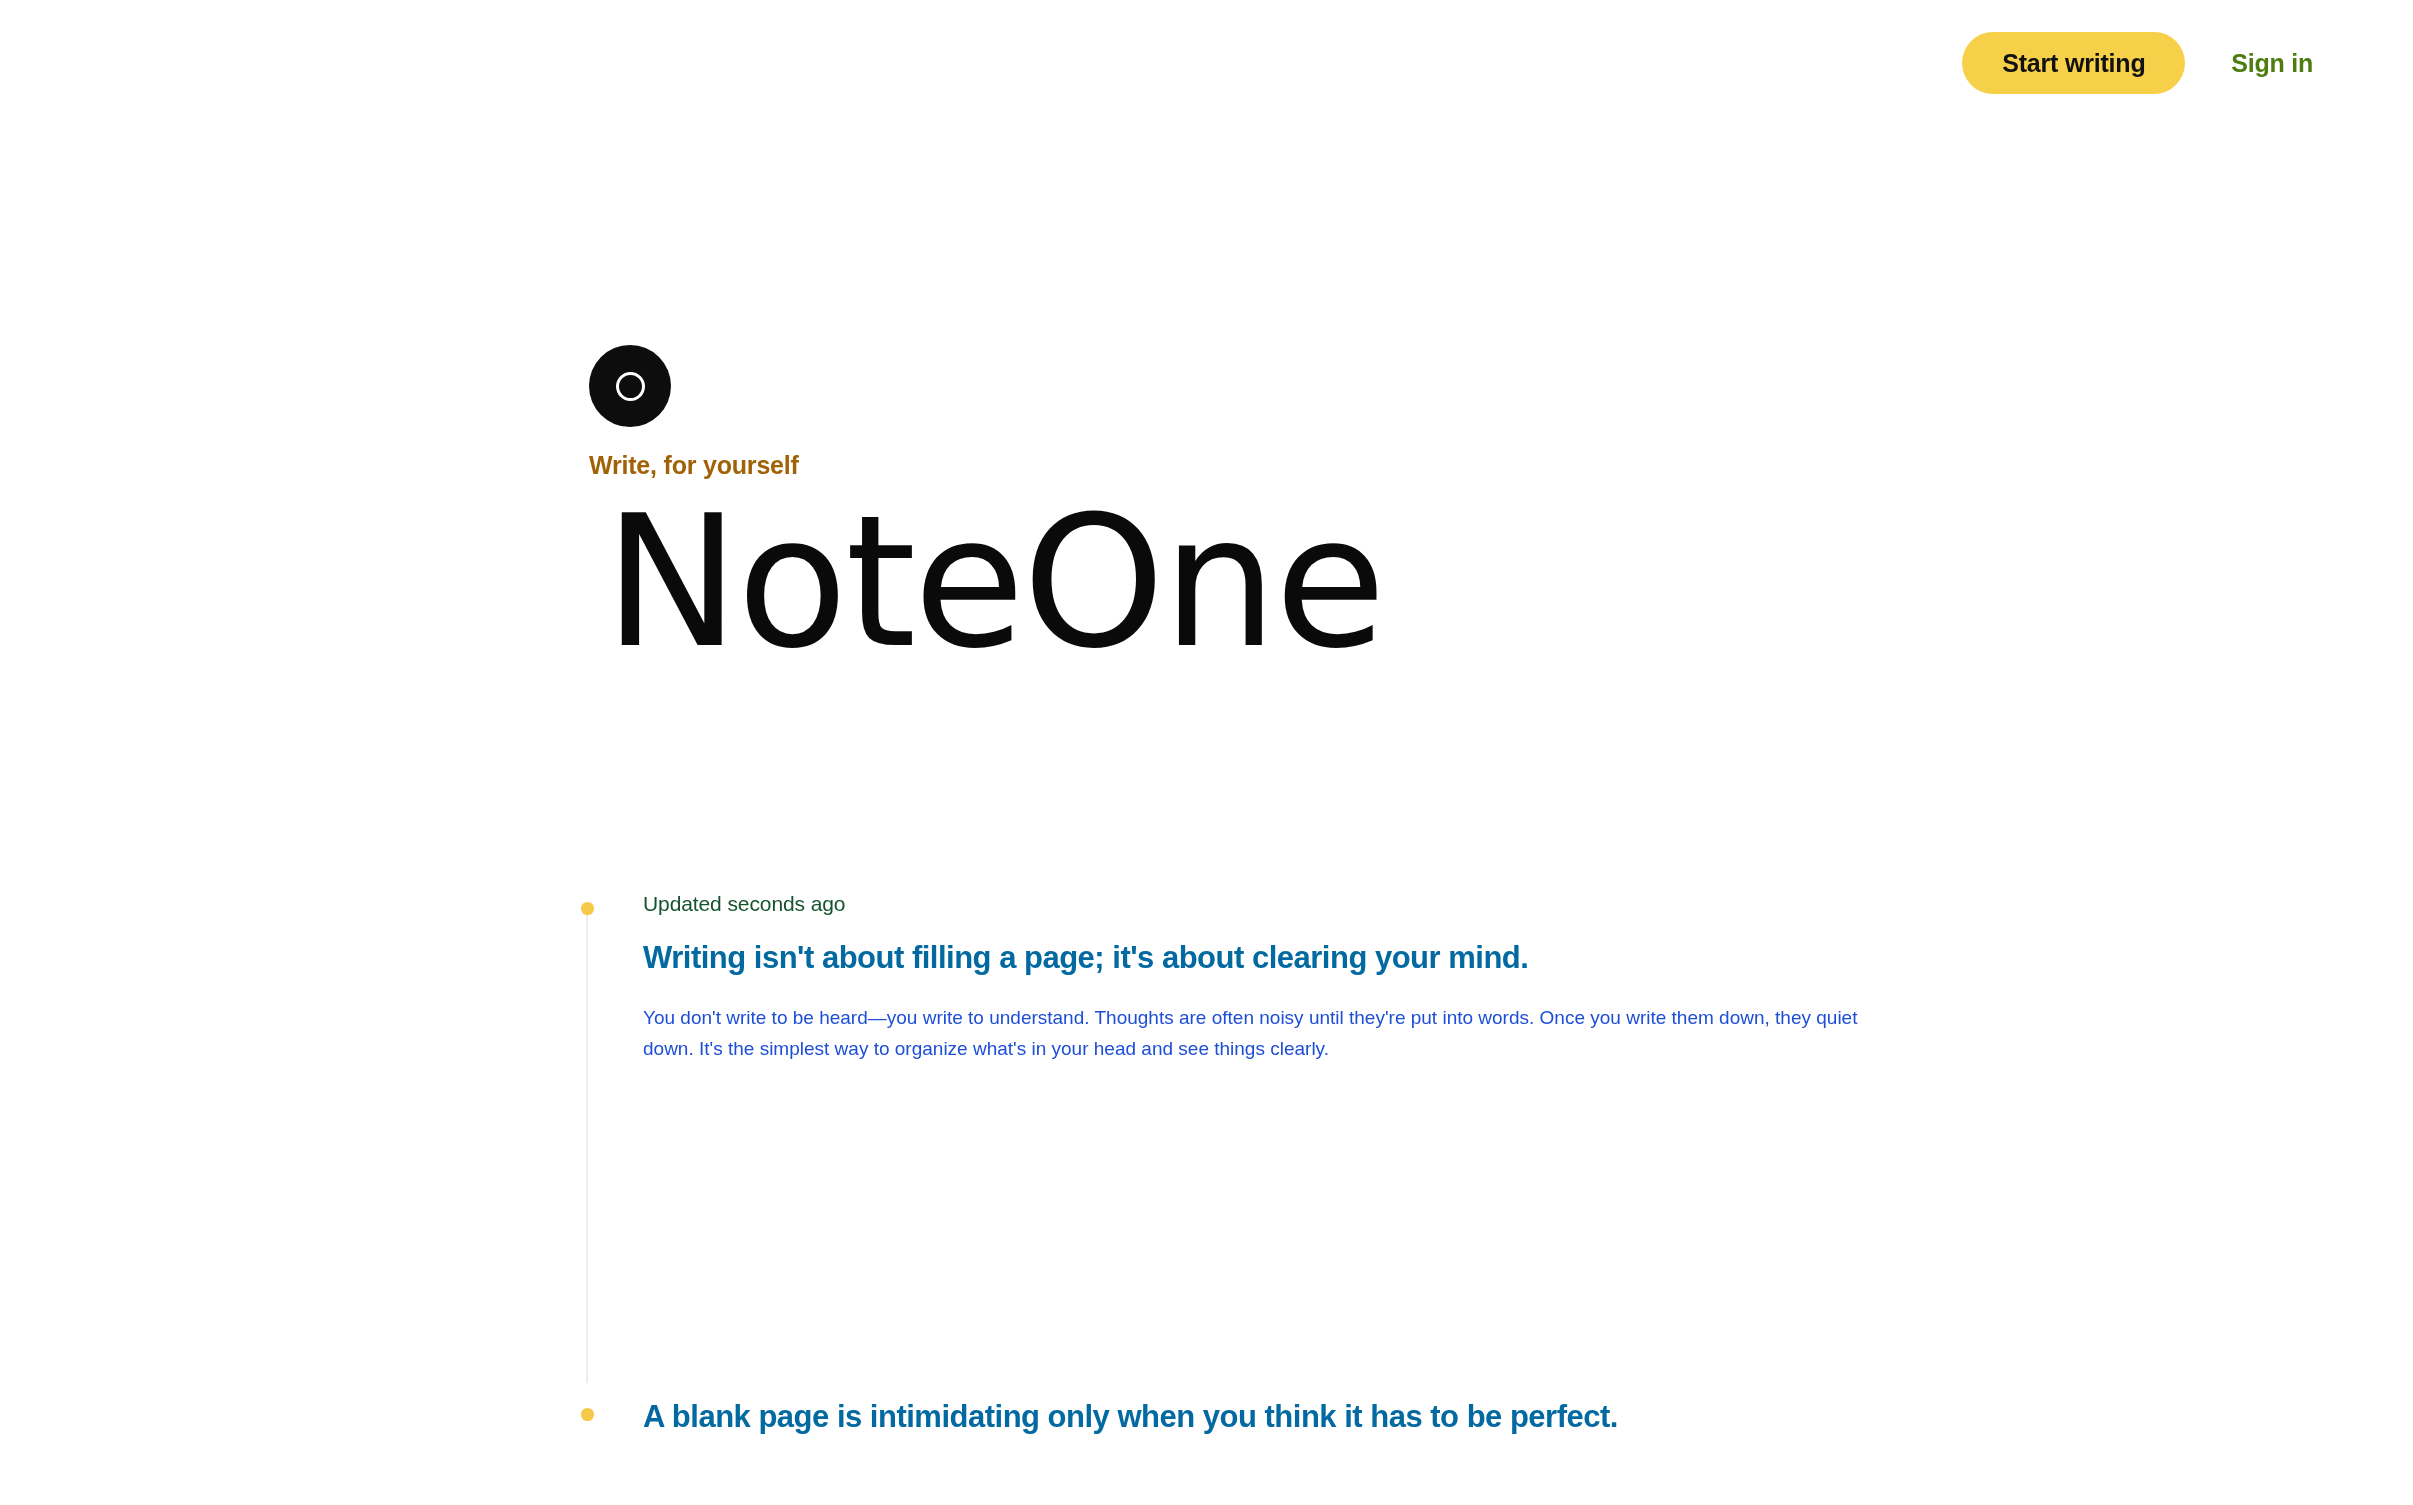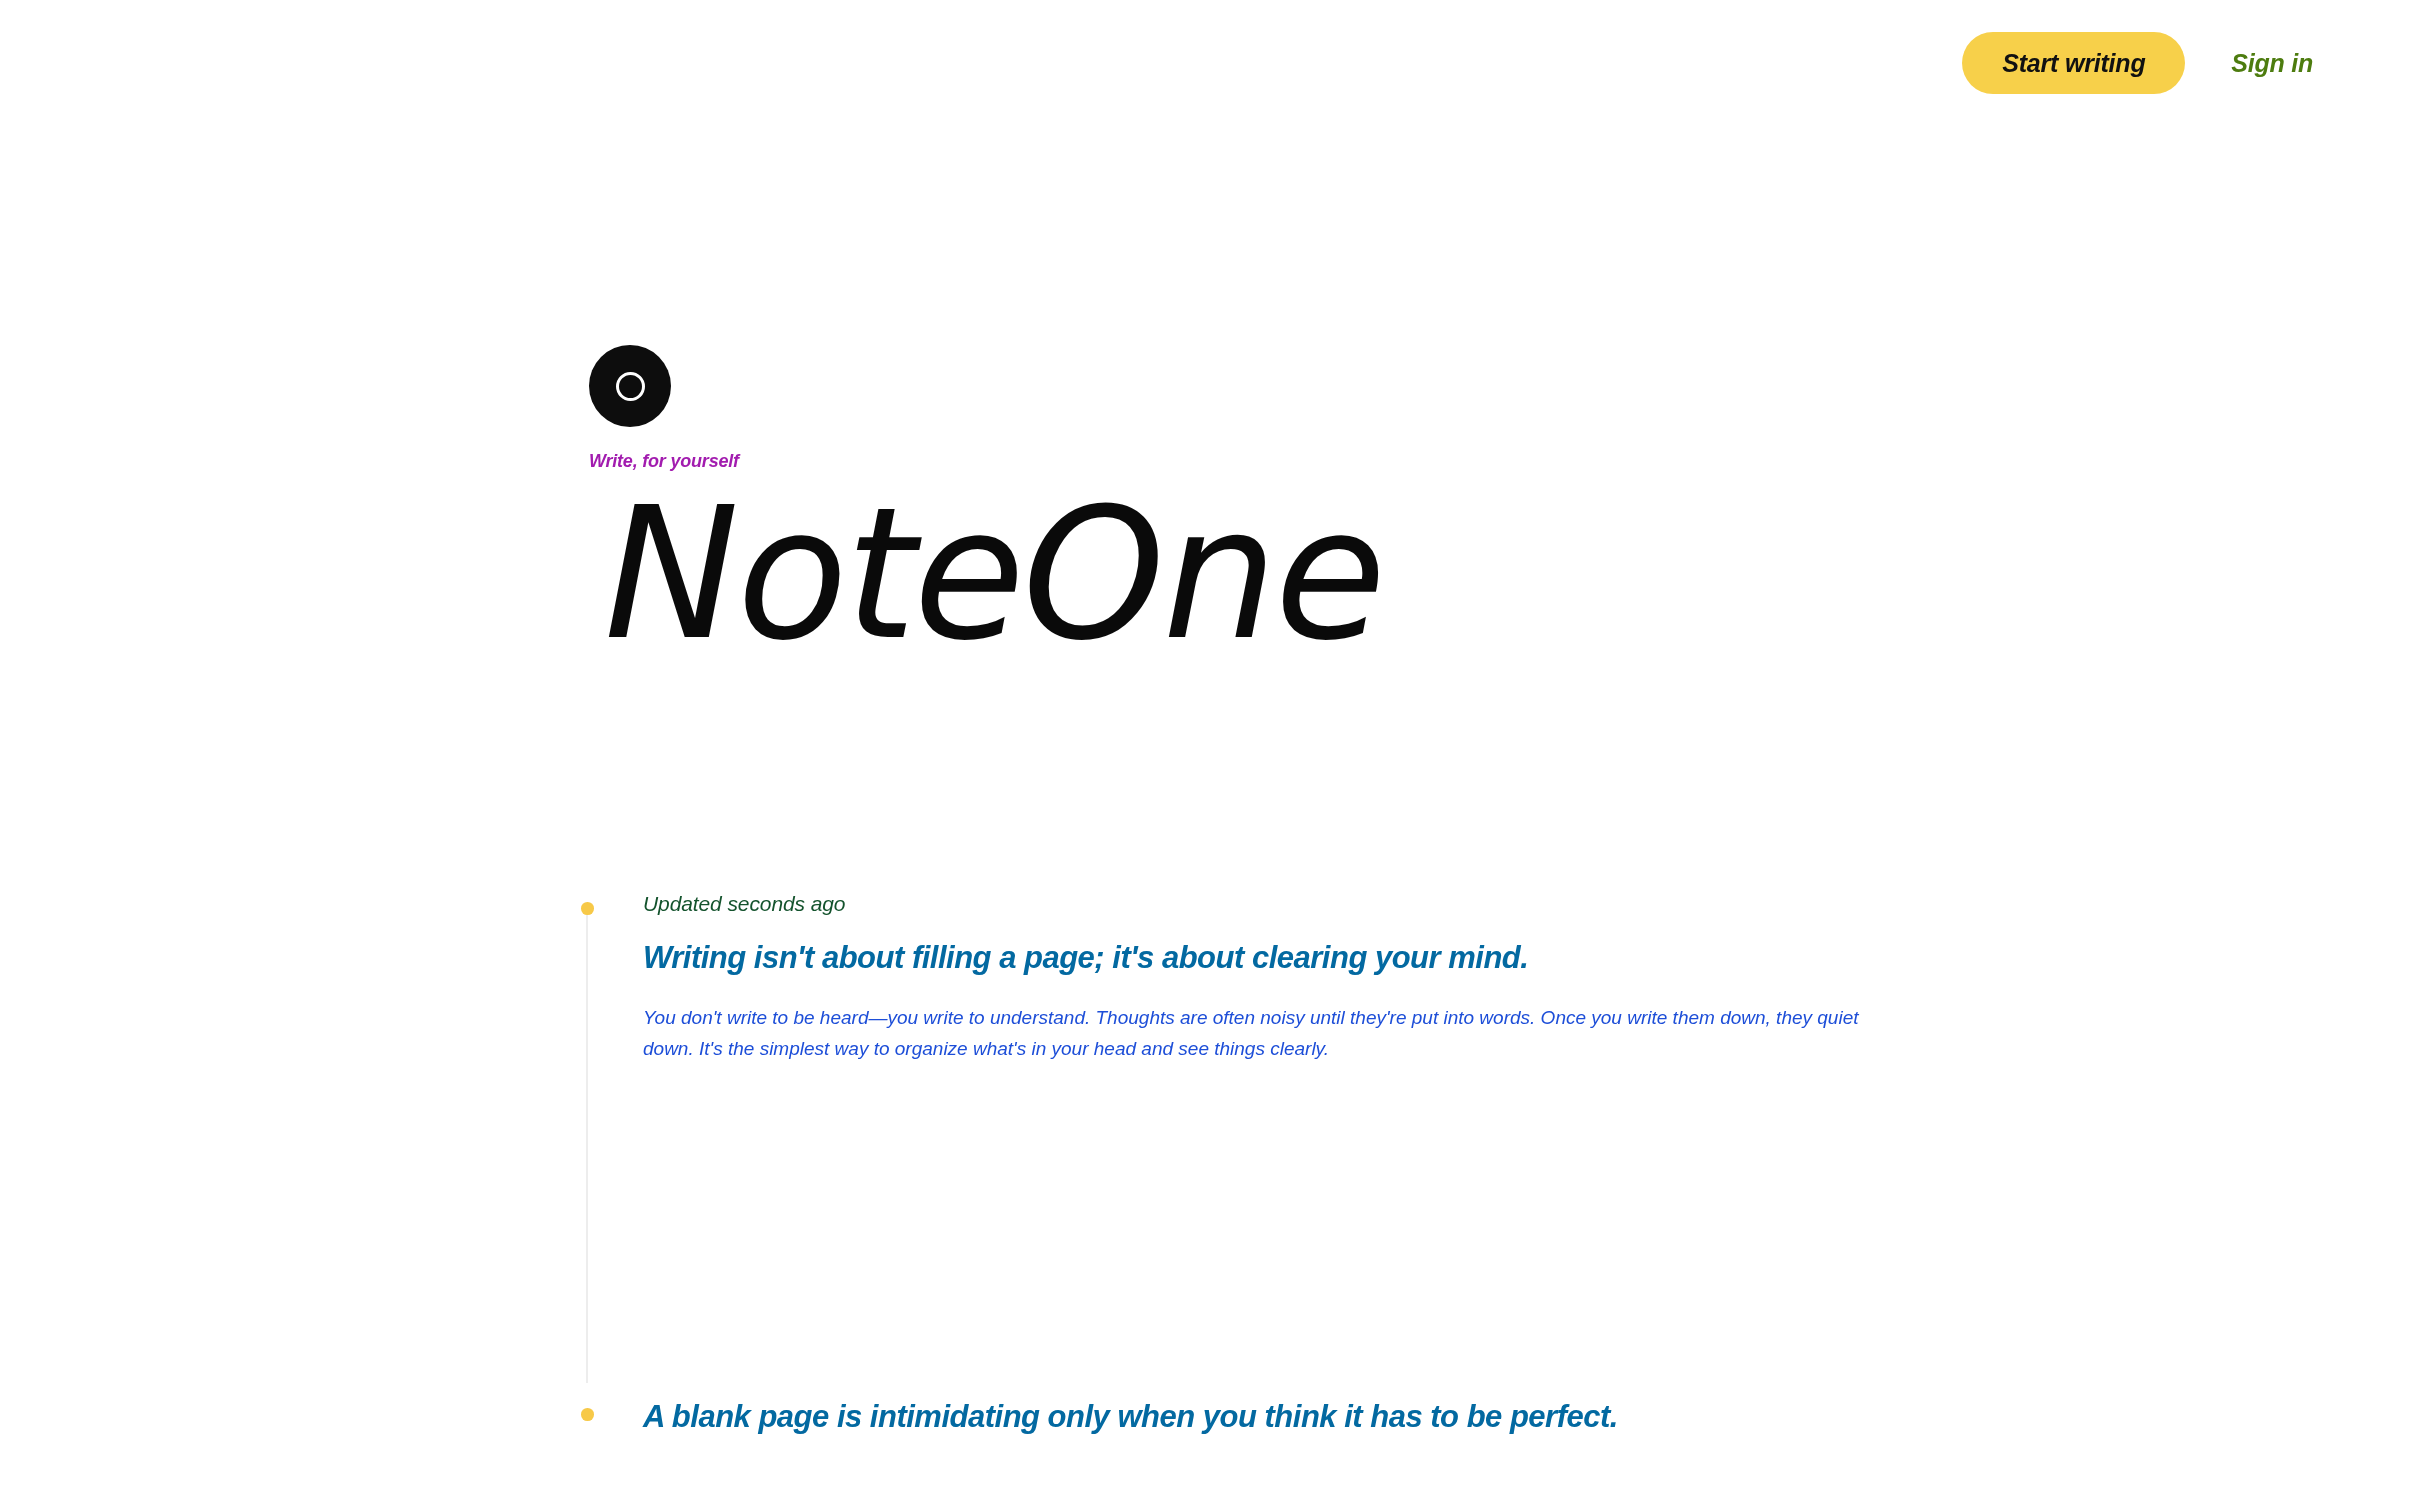--- a/index.html
+++ b/index.html
@@ -1,15 +1,15 @@
 <!DOCTYPE html>
 <html style="font-size:13.5px"><head>
 <meta charset="utf-8">
 <style>
-  * { box-sizing: border-box; margin: 0; padding: 0; font-style: italic; }
+  * { box-sizing: border-box; margin: 0; padding: 0; }
   html, body {
     width: 2413px;
     height: 1505px;
     background: #ffffff;
     font-family: "Liberation Sans", sans-serif;
     overflow: hidden;
   }
   .page {
     position: relative;
     width: 2413px;
@@ -71,23 +71,23 @@
     justify-content: center;
   }
   .logo-mark .ring {
     width: 29px;
     height: 29px;
     border-radius: 50%;
     border: 3.4px solid #ffffff;
   }
   .tagline {
     margin-top: 23.5px;
-    font-size: 18px;
+    font-size: 25px;
     font-weight: 700;
-    color: #a21caf;
+    color: #a16207;
     letter-spacing: -0.2px;
   }
   .brand {
     margin-top: 5px;
     font-size: 181px;
     font-weight: 400;
     color: #0A0A0A;
     letter-spacing: -2.5px;
     line-height: 1.08;
     font-family: "DejaVu Sans", sans-serif;

